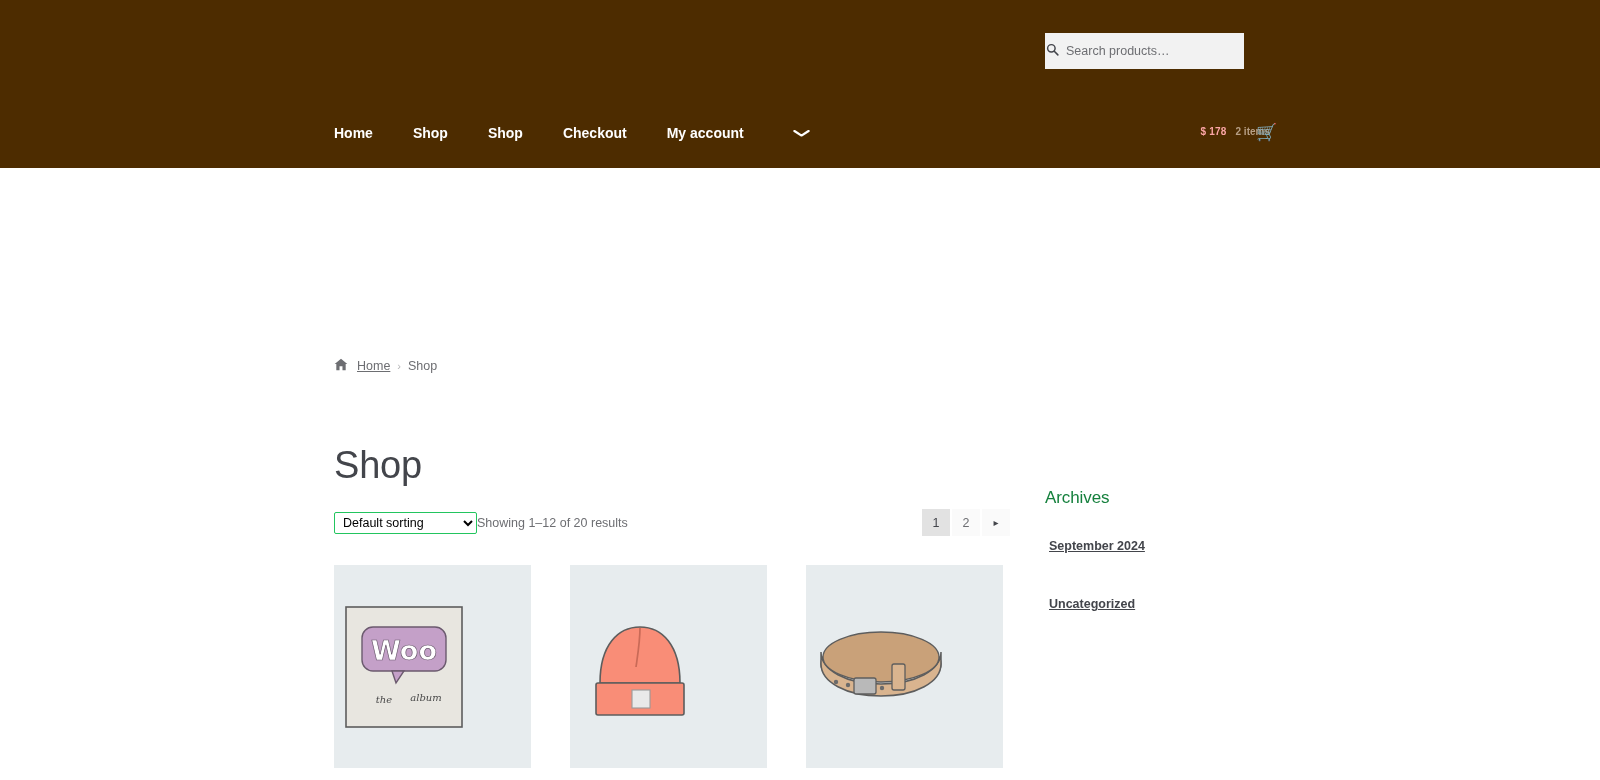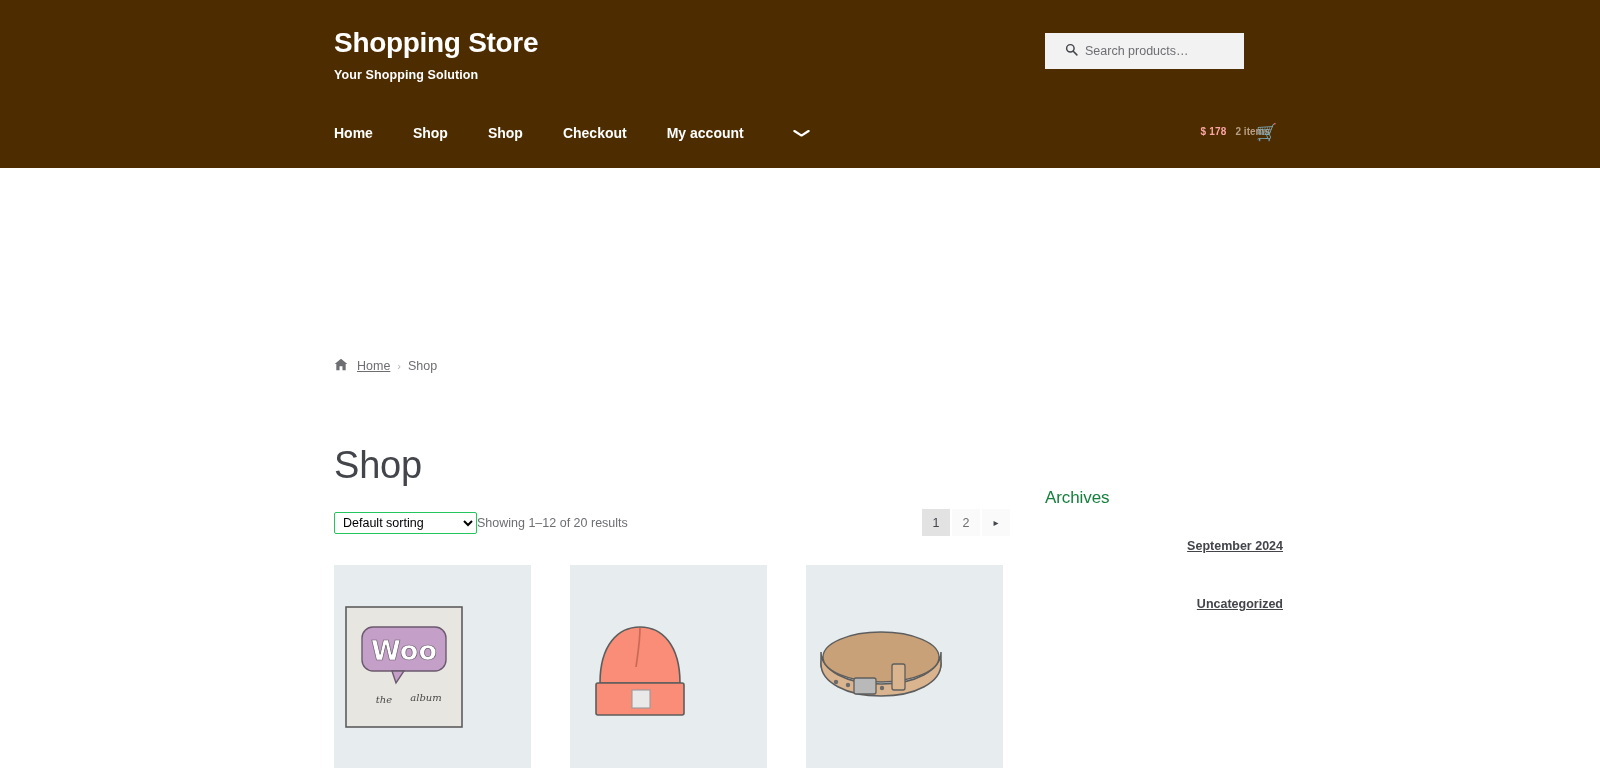--- a/index.html
+++ b/index.html
@@ -47,21 +47,21 @@
 
   .search-box {
     position: absolute;
     left: 1045px;
     top: 33px;
     width: 199px;
     height: 36px;
     background: #f2f2f2;
     display: flex;
     align-items: center;
-    padding: 0 20px;
+    padding: 0 1px;
   }
   .search-icon { margin-right: 7px; flex: 0 0 auto; display: block; }
   .search-input {
     border: 0;
     outline: none;
     background: transparent;
     font-family: "Liberation Sans", sans-serif;
     font-size: 12.5px;
     color: #43454b;
     width: 100%;
@@ -231,40 +231,36 @@
   
   .sidebar { position: absolute; left: 1045px; top: 320px; width: 250px; }
   .widget-title {
     font-size: 17px;
     font-weight: 400;
     color: #15803d;
     margin: 0 0 28px 0;
     letter-spacing: -0.1px;
   }
   .widget + .widget { margin-top: 40px; }
-  .widget-list { list-style: none; margin: 12px; padding: 0; text-align: right; }
+  .widget-list { list-style: none; margin: 4px; padding: 0; }
   .widget-list li { margin-bottom: 10px; }
   .widget-link {
     font-size: 12.5px;
     color: #43454b;
     text-decoration: underline;
     font-weight: bold;
     cursor: pointer;
   }
 </style>
 </head>
 <body>
 
 <header class="site-header">
   <div class="header-inner">
 
-    <div class="brand">
-      <h1 class="site-title">Shopping Store</h1>
-      <div class="site-tagline">Your Shopping Solution</div>
-    </div>
 
     <div class="search-box">
       <span class="search-icon">
         <svg width="13" height="13" viewBox="0 0 16 16">
           <circle cx="6.6" cy="6.6" r="4.6" fill="none" stroke="#43454b" stroke-width="1.8"></circle>
           <line x1="10.2" y1="10.2" x2="14.6" y2="14.6" stroke="#43454b" stroke-width="1.9" stroke-linecap="round"></line>
         </svg>
       </span>
       <input class="search-input" type="text" placeholder="Search products…" style="">
     </div>

